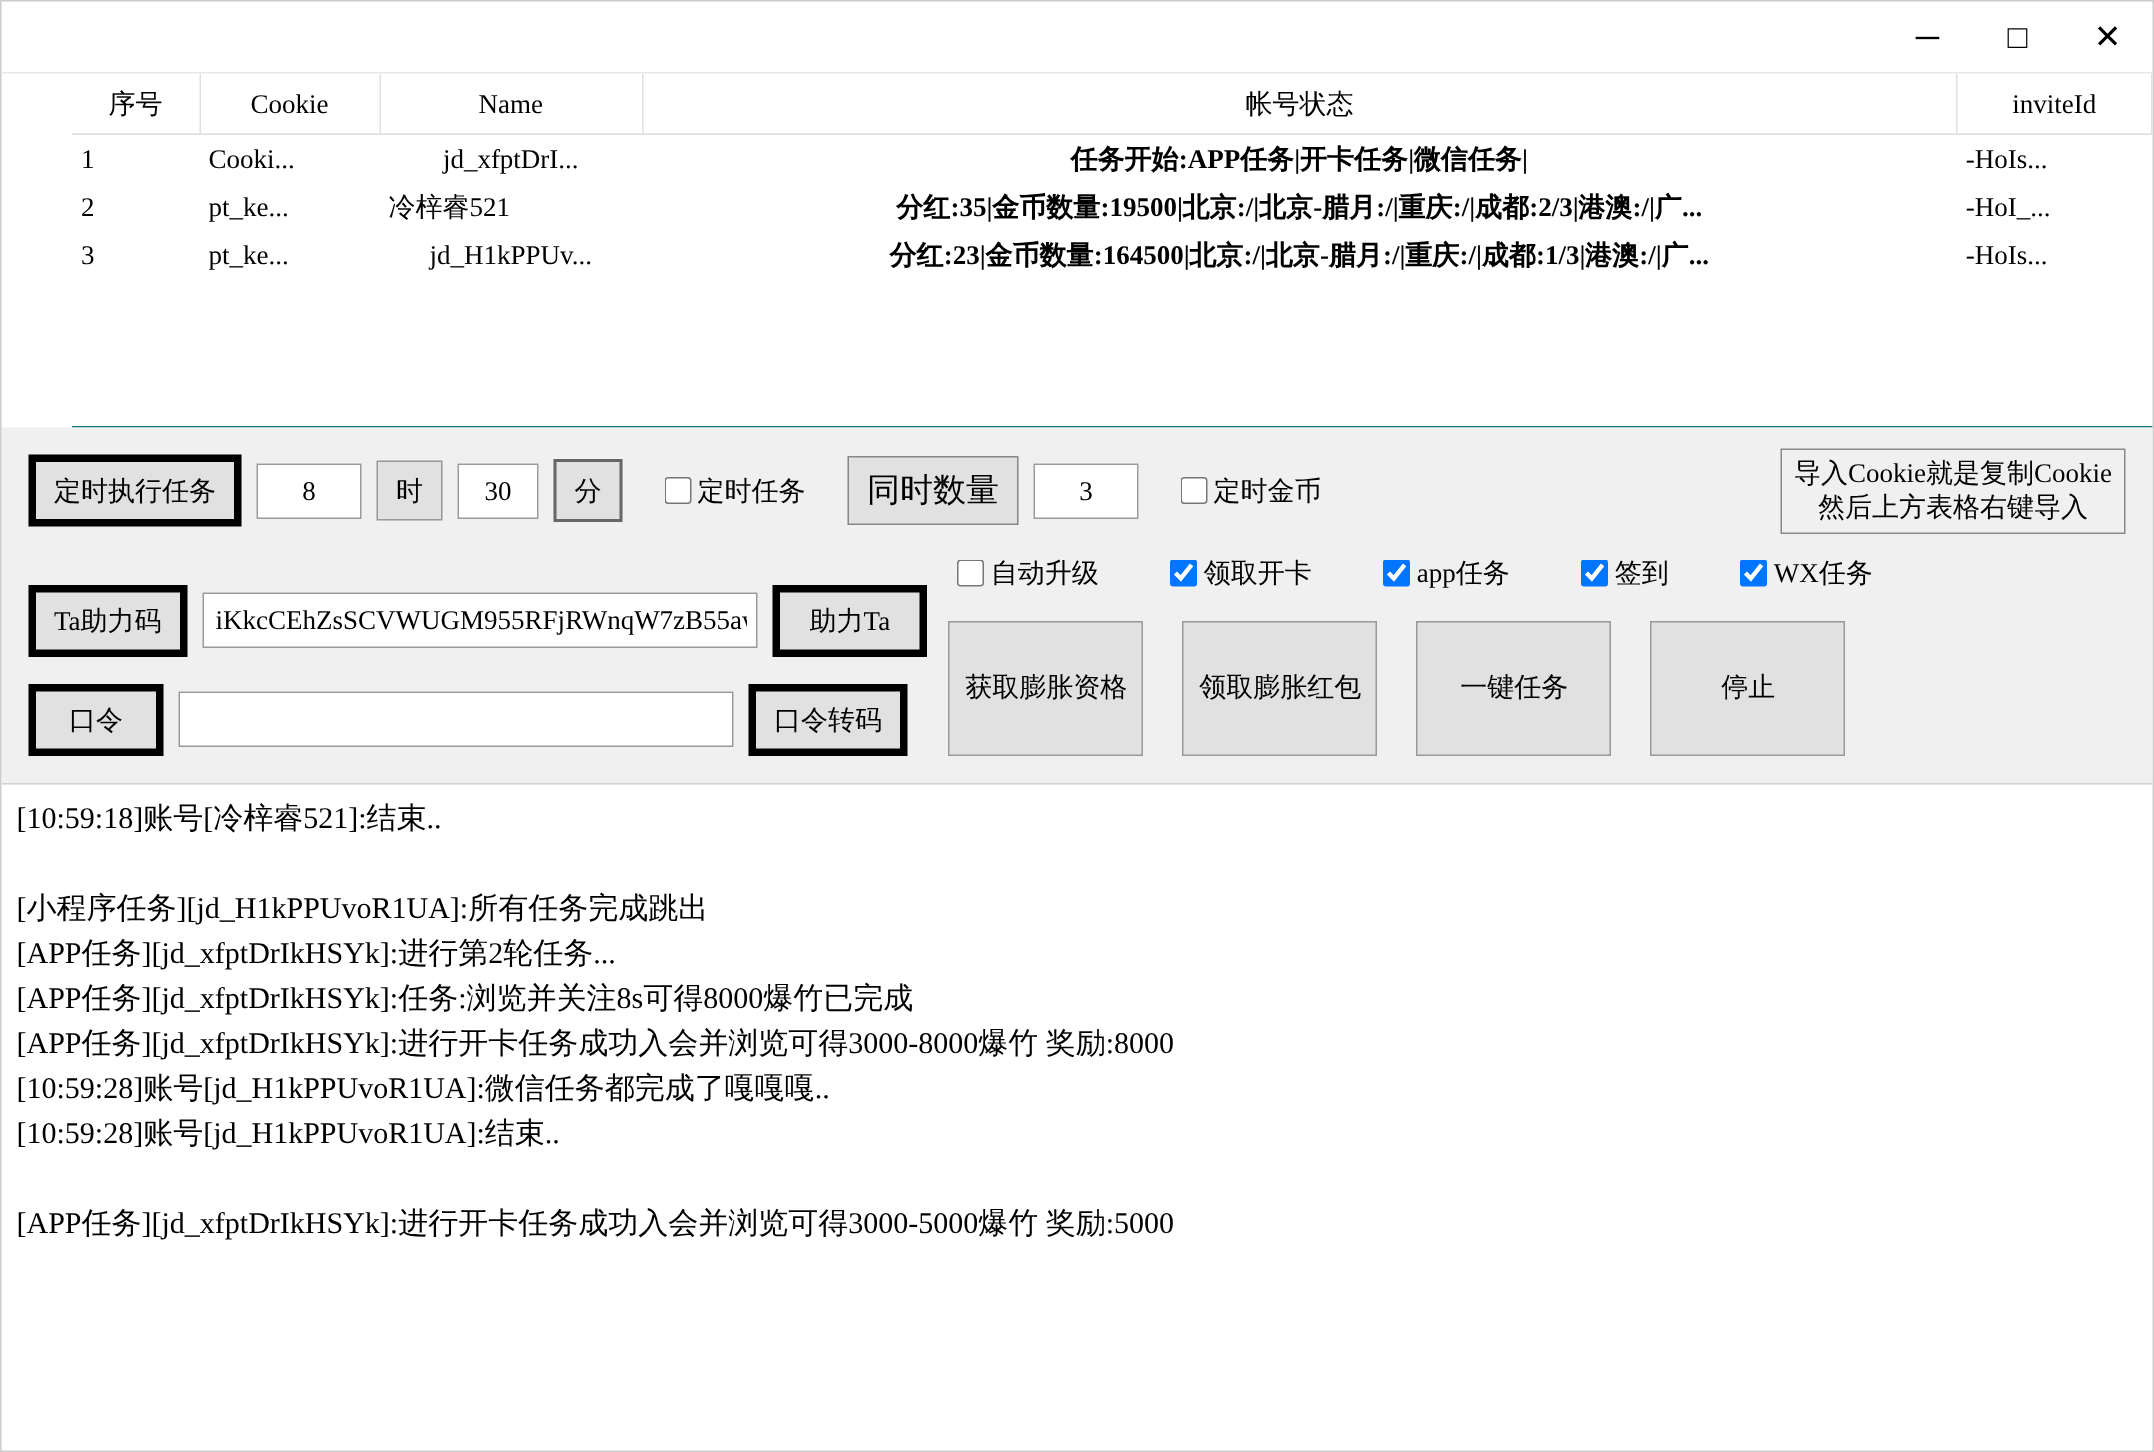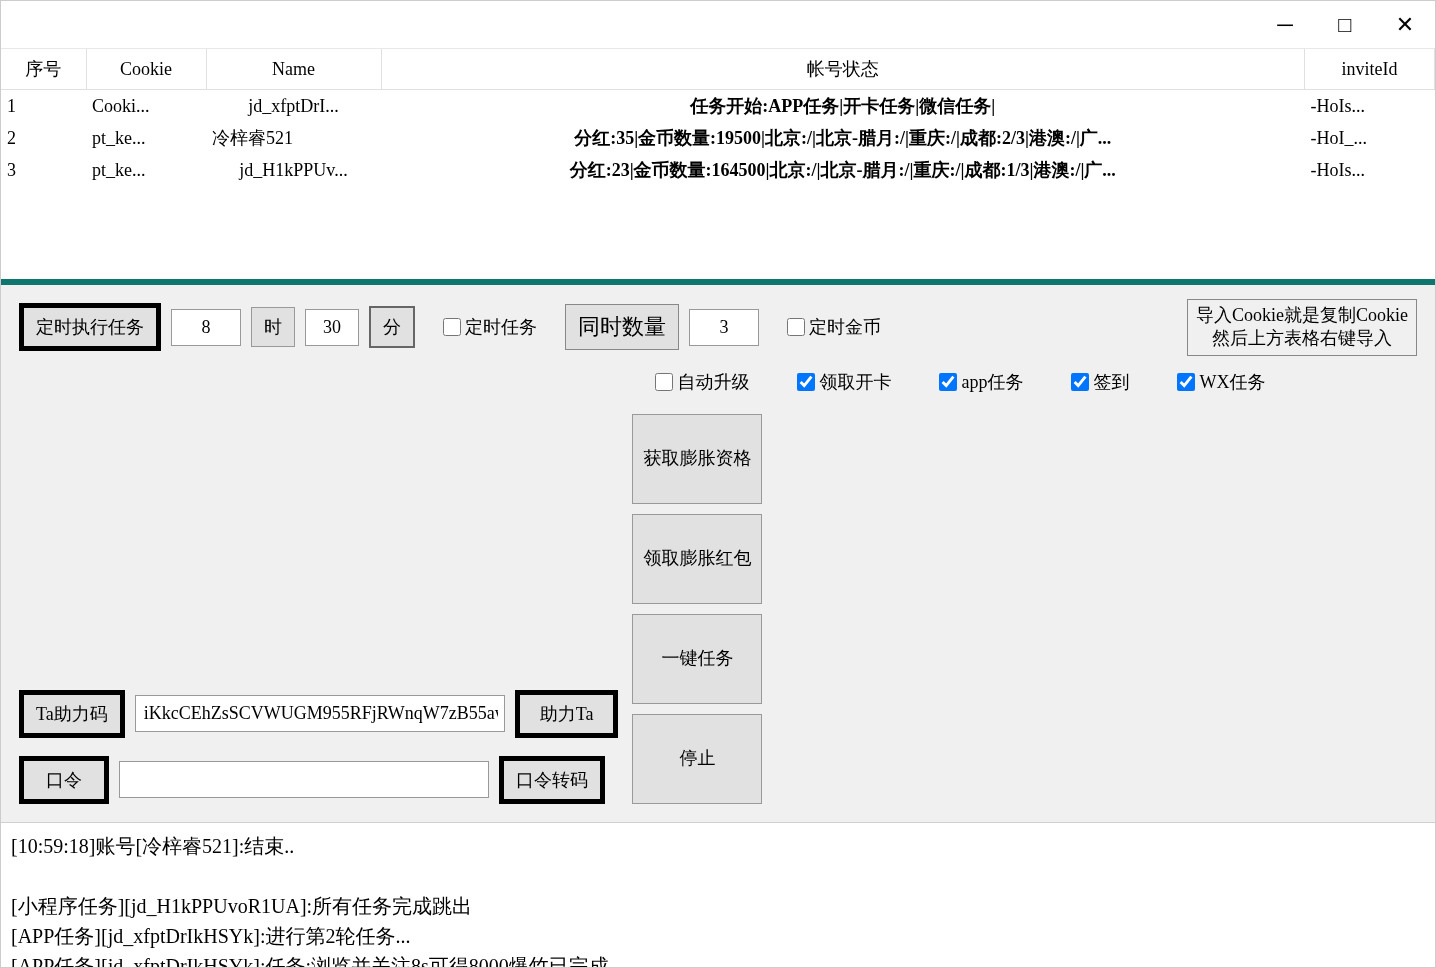--- a/index.html
+++ b/index.html
@@ -24,21 +24,22 @@
   height: 100%;
   display: flex;
   align-items: center;
   justify-content: center;
   font-size: 22px;
   cursor: pointer;
 }
 .table-wrap {
   height: 236px;
   overflow: auto;
-  border-bottom: 6px solid #0f766e;
+  border-bottom: 1px solid #0f766e;
+  margin-left: 47px;
 }
 table {
   width: 100%;
   border-collapse: collapse;
   table-layout: fixed;
 }
 th {
   font-weight: normal;
   text-align: center;
   padding: 8px 6px;
@@ -150,22 +151,21 @@
   gap: 10px;
 }
 .row2 .right-chk {
   display: flex;
   gap: 30px;
   align-items: center;
   margin-bottom: 8px;
 }
 .row2 .right-btns {
   display: flex;
-  gap: 10px;
-  flex-direction: column;
+  gap: 26px;
 }
 .right-col {
   display: flex;
   flex-direction: column;
   gap: 12px;
   flex: 1;
 }
 .log {
   height: 380px;
   overflow-y: scroll;
@@ -263,21 +263,21 @@
         <button class="btn" style="padding:7px 20px">助力Ta</button>
       </div>
       <div class="leftrow">
         <button class="btn" style="padding:7px 22px">口令</button>
         <input class="inp" style="width: 370px; text-align: left;" value="">
         <button class="btn">口令转码</button>
       </div>
     </div>
     <div class="right-col">
       <div class="right-chk">
-        <label class="chk" style="margin-left:23px">
+        <label class="chk" style="margin-left:6px">
             <input type="checkbox" style="">
             <span>自动升级</span>
           </label>
         <label class="chk">
             <input type="checkbox" checked="" style="">
             <span>领取开卡</span>
           </label>
         <label class="chk">
             <input type="checkbox" checked="" style="">
             <span>app任务</span>

